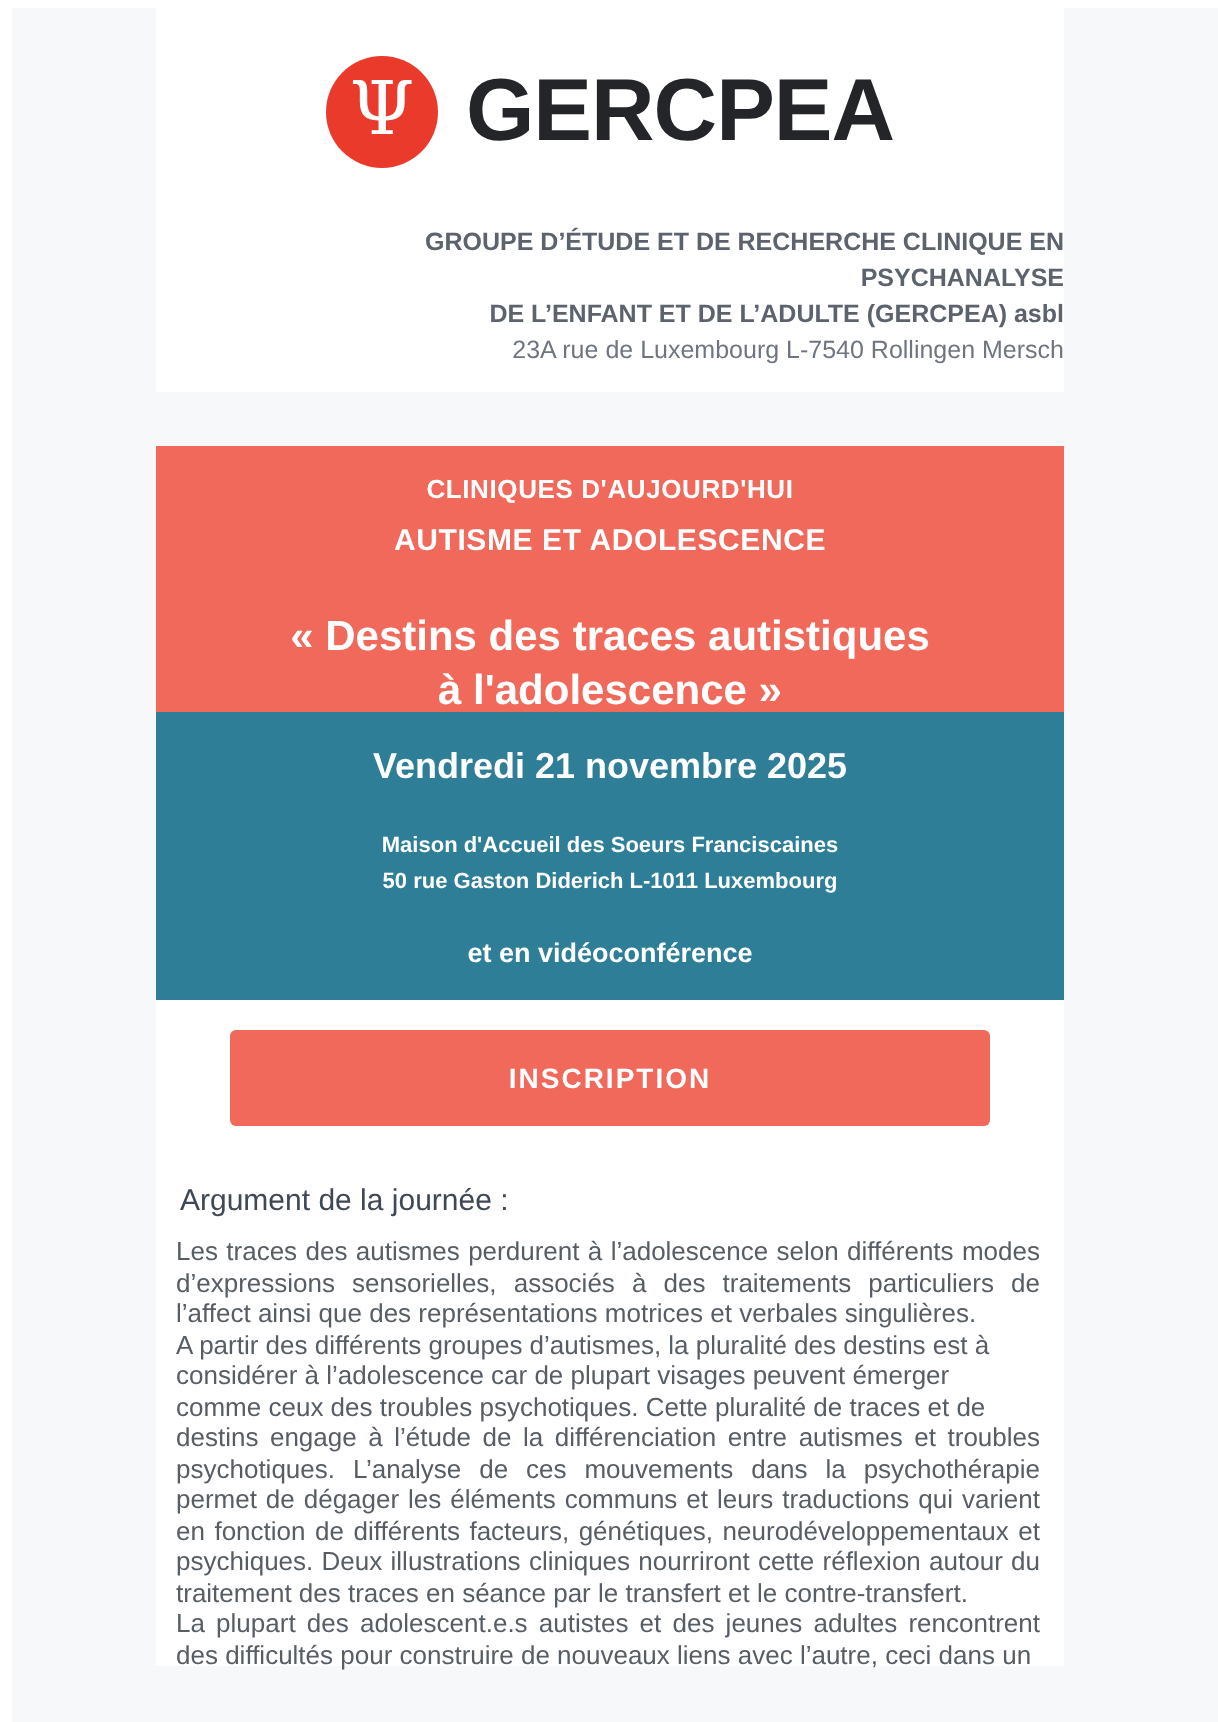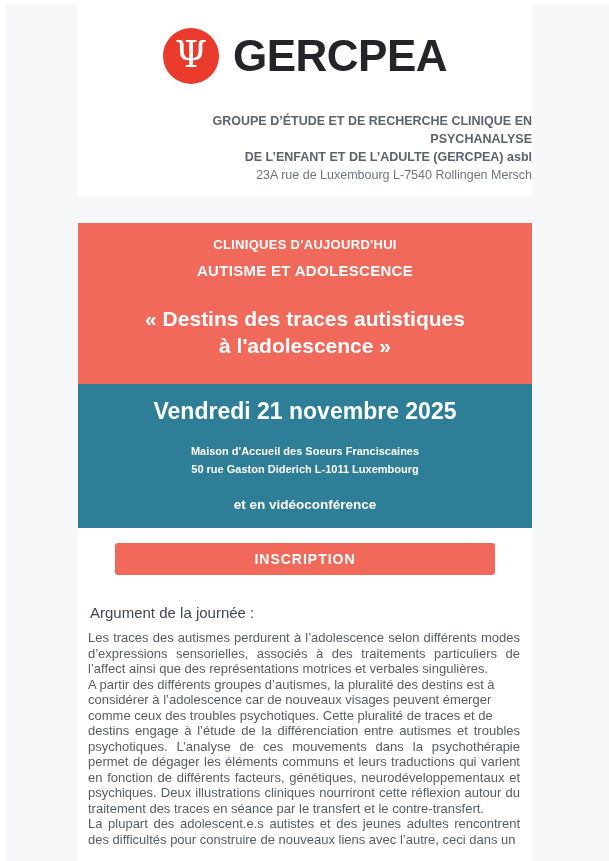--- a/index.html
+++ b/index.html
@@ -29,36 +29,36 @@
     font-size:44px; font-weight:800; letter-spacing:-0.5px;
     color:#232528;
   }
   .org { margin-top:28px;text-align:right; }
   .org-line { font-size:12.5px; font-weight:bold; color:#5c636c; line-height:18px; }
   .org-address { font-size:12.5px; font-weight:normal; color:#6f7580; line-height:17px; margin-top:1px; }
 
   .gap { height:27px; }
 
   
-  .banner { background:#f1695b; height:161px; padding-top:14px; text-align:center; color:#ffffff; }
+  .banner { background:#f1695b; height:133px; padding-top:14px; text-align:center; color:#ffffff; }
   .banner-kicker { font-size:13px; font-weight:bold; letter-spacing:0.3px; line-height:15px; }
   .banner-theme  { font-size:15px; font-weight:bold; letter-spacing:0.3px; line-height:18px; margin-top:10px; }
   .banner-title  { font-size:21px; font-weight:bold; line-height:27px; margin-top:25px; }
 
   
   .details { background:#2e7e97; height:144px; padding-top:16px; text-align:center; color:#ffffff; }
-  .details-date { font-size:23px; font-weight:bold; line-height:22px; }
+  .details-date { font-size:18px; font-weight:bold; line-height:22px; }
   .details-venue { margin-top:20px; }
   .details-venue div { font-size:11px; font-weight:bold; line-height:18px; }
   .details-mode { font-size:13.5px; font-weight:bold; line-height:18px; margin-top:18px; }
 
   
   .content { background:#ffffff; height:333px; padding-top:15px; }
   .cta {
-    display:block; width:380px; height:32px; margin:0 auto;
+    display:block; width:380px; height:48px; margin:0 auto;
     background:#f1695b; border:none; border-radius:3px;
     color:#ffffff; font-family:"Liberation Sans", sans-serif;
     font-size:14px; font-weight:bold; letter-spacing:1px;
     cursor:pointer;
   }
   .arg-heading {
     margin:29px 12px 0 12px;
     font-size:15px; font-weight:normal; color:#3f4854;
   }
   .arg-body { margin-top:9px; padding:0 12px 0 10px; }
@@ -109,21 +109,21 @@
     </div>
 
     <div class="content">
       <button class="cta">INSCRIPTION</button>
 
       <div class="arg-heading">Argument de la journée :</div>
 
       <div class="arg-body">
         <p>Les traces des autismes perdurent à l’adolescence selon différents modes d’expressions sensorielles, associés à des traitements particuliers de l’affect ainsi que des représentations motrices et verbales singulières.</p>
         <p>A partir des différents groupes d’autismes, la pluralité des destins est à</p>
-        <p>considérer à l’adolescence car de nouveaux visages peuvent émerger</p>
+        <p>considérer à l’adolescence car de plupart visages peuvent émerger</p>
         <p>comme ceux des troubles psychotiques. Cette pluralité de traces et de</p>
         <p>destins engage à l’étude de la différenciation entre autismes et troubles psychotiques. L’analyse de ces mouvements dans la psychothérapie permet de dégager les éléments communs et leurs traductions qui varient en fonction de différents facteurs, génétiques, neurodéveloppementaux et psychiques. Deux illustrations cliniques nourriront cette réflexion autour du traitement des traces en séance par le transfert et le contre-transfert.</p>
         <p>La plupart des adolescent.e.s autistes et des jeunes adultes rencontrent des difficultés pour construire de nouveaux liens avec l’autre, ceci dans un</p>
       </div>
     </div>
 
   </div>
 </div>
 
 </body></html>

